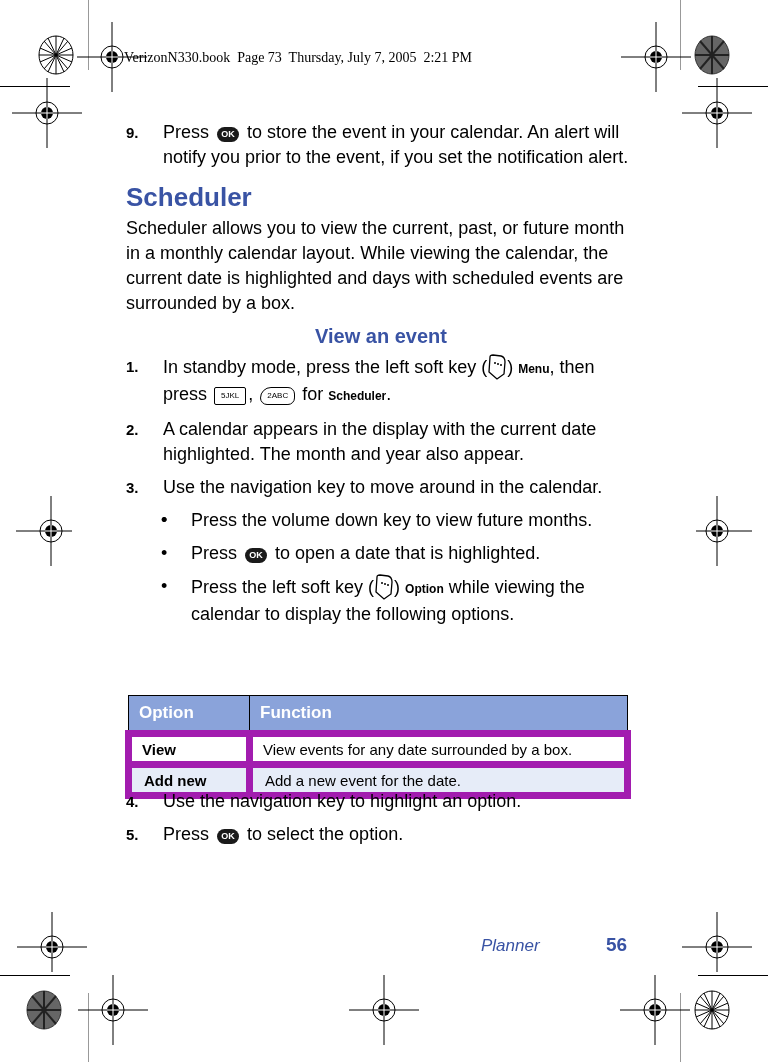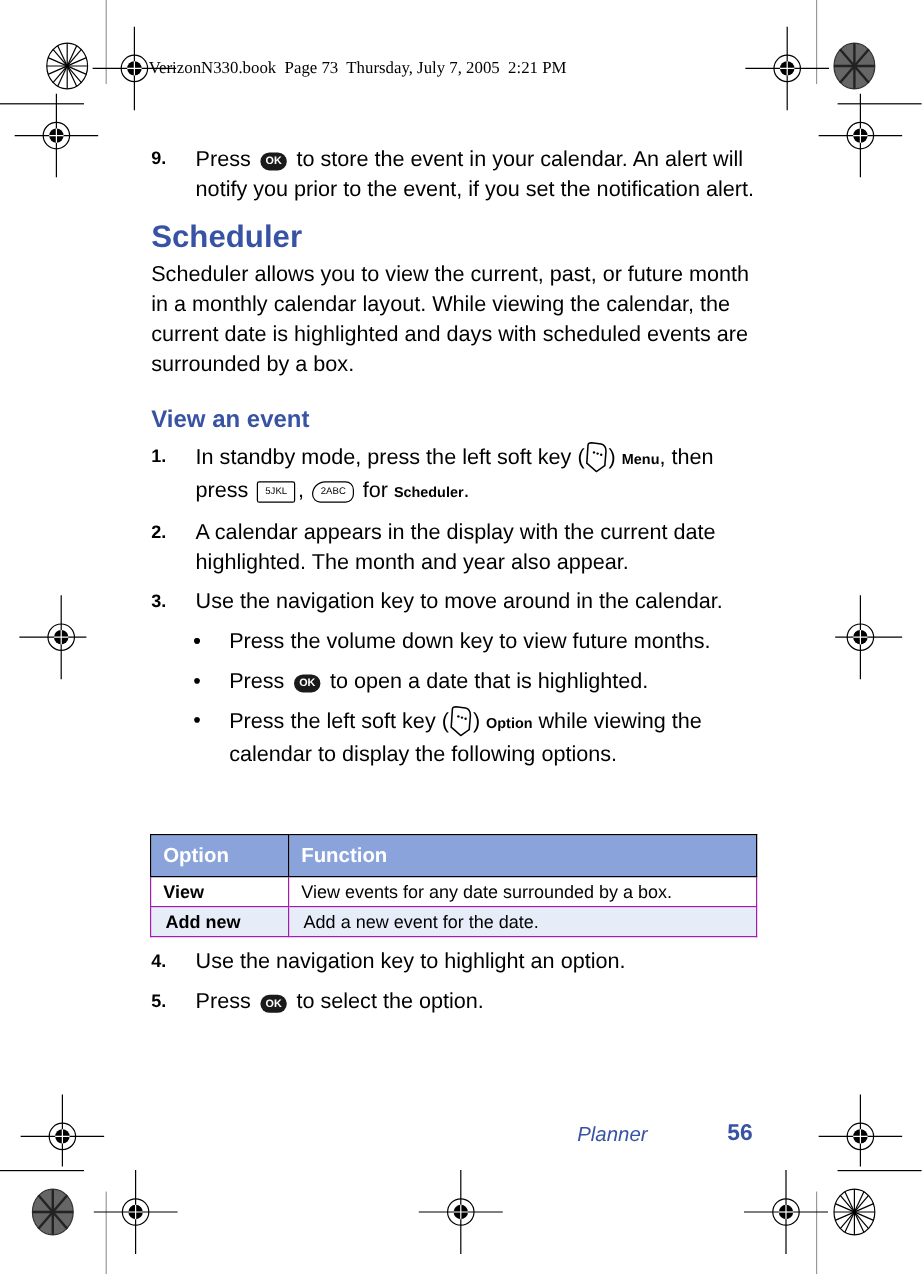--- a/index.html
+++ b/index.html
@@ -19,21 +19,21 @@
     h1.title { margin: 0; color: #3953a4; font-size: 26px; font-weight: bold; line-height: 30px; }
     h2.sub { margin: 0; color: #3953a4; font-size: 20px; font-weight: bold; line-height: 24px; }
     .okkey { display: inline-block; width: 22px; height: 15px; border-radius: 8px; background: #1a1a1a; color: #fff; font-size: 9px; font-weight: bold; text-align: center; line-height: 15px; vertical-align: 1px; margin: 0 3px; }
     .numkey { display: inline-block; height: 16px; border: 1px solid #000; font-size: 8px; line-height: 16px; padding: 0 6px; vertical-align: 2px; margin: 0 2px; }
     .numkey.sq { border-radius: 2px; }
     .numkey.rd { border-radius: 9px 9px 9px 9px; border-top-left-radius: 14px; }
     .softkey { display: inline-block; width: 20px; height: 26px; vertical-align: -7px; }
     .bold-sm { font-weight: bold; font-size: 12px; }
     table.opts { position: absolute; left: 125px; top: 695px; width: 506px; border-collapse: collapse; font-size: 15px; }
     table.opts th { background: #8aa3da; color: #fff; font-weight: bold; text-align: left; font-size: 17px; height: 34px; padding: 0 10px; border: 1px solid #000; }
-    table.opts td { border: 1px solid #a21caf; padding: 0 10px; height: 24px; }
+    table.opts td { border: 7px solid #a21caf; padding: 0 10px; height: 24px; }
     table.opts td.opt { font-weight: bold; width: 92px; }
     table.opts tr.alt td { background: #e6ecf8; padding-left: 12px; }
     .footer-sec { position: absolute; left: 481px; top: 936px; font-style: italic; color: #3953a4; font-size: 17px; }
     .footer-page { position: absolute; left: 606px; top: 934px; font-weight: bold; color: #3953a4; font-size: 19px; }
   </style>
 </head>
 <body>
 
 <div class="vline" style="left:88px; top:0; height:70px;"></div>
 <div class="vline" style="left:680px; top:0; height:70px;"></div>
@@ -216,21 +216,21 @@
     <span class="num">9.</span>
     <span>Press</span>
     <span class="okkey">OK</span>
     <span>to store the event in your calendar. An alert will notify you prior to the event, if you set the notification alert.</span>
   </div>
 
   <h1 class="title" style="margin-top:12px;">Scheduler</h1>
 
   <div class="para" style="margin-top:4px;">Scheduler allows you to view the current, past, or future month in a monthly calendar layout. While viewing the calendar, the current date is highlighted and days with scheduled events are surrounded by a box.</div>
 
-  <h2 class="sub" style="margin-top:22px;">View an event</h2>
+  <h2 class="sub" style="margin-top:8px;text-align:center;">View an event</h2>
 
   <div class="step" style="margin-top:6px;">
     <span class="num">1.</span>
     <span>In standby mode, press the left soft key (</span><span class="softkey"><svg width="20" height="26" viewBox="0 0 20 26">
           <path d="M3 3 Q3 1 6 1 L14 2 Q18 3 18 8 L17 20 L10 25 L2 18 Z" fill="#fff" stroke="#000" stroke-width="1.3"></path>
           <circle cx="8" cy="9" r="1" fill="#000"></circle>
           <circle cx="11" cy="10" r="1" fill="#000"></circle>
           <circle cx="14" cy="11" r="1" fill="#000"></circle>
         </svg></span><span>)</span>
     <span class="bold-sm">Menu</span><span>, then press</span>

